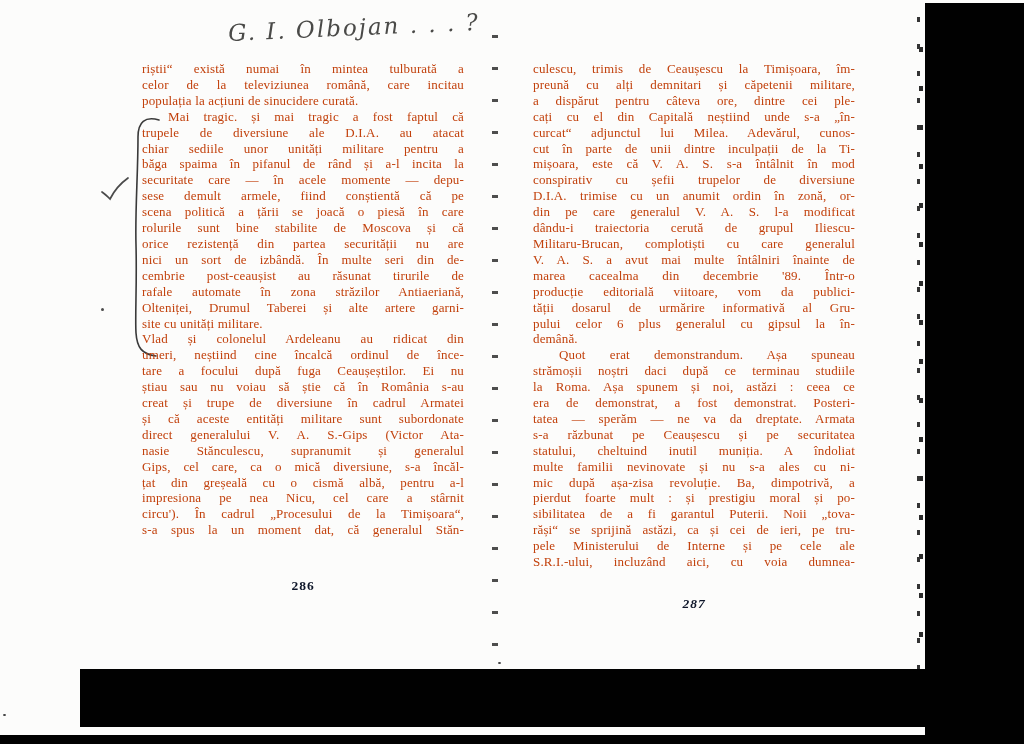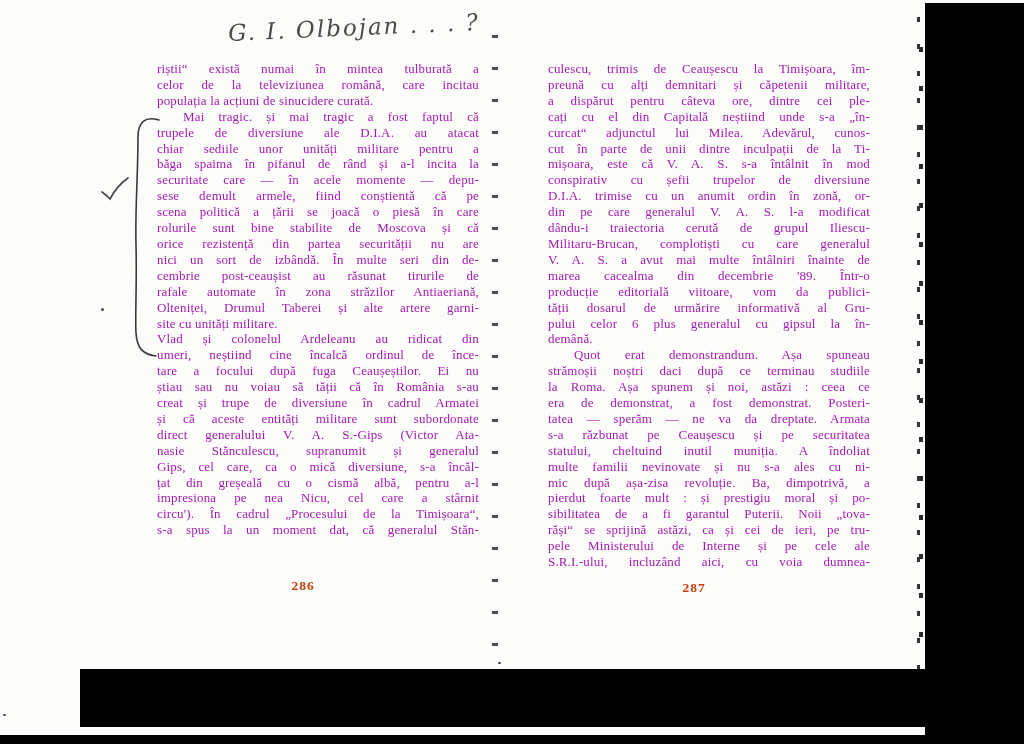--- a/index.html
+++ b/index.html
@@ -11,38 +11,38 @@
     font-family: "Liberation Serif", serif;
   }
   .scan {
     position: absolute; inset: 0;
     background: #fcfcfb;
   }
   
   .col {
     position: absolute; top: 61px; width: 322px;
     font-size: 13px; line-height: 15.92px;
-    color: #a21caf; letter-spacing: 0.15px; margin-left: 15px;
+    color: #c2410c; letter-spacing: 0.15px;
   }
   .col-left  { left: 142px; }
   .col-right { left: 533px; }
   .line {
     height: 15.92px; overflow: visible;
     text-align: justify; text-align-last: justify; -moz-text-align-last: justify;
   }
   .line.end { text-align-last: left; -moz-text-align-last: left; }
   .line.indent { text-indent: 26px; }
   .b { font-weight: normal; }
   
   .pagenum {
     position: absolute; width: 322px; text-align: center;
-    font-size: 13.5px; font-weight: bold; color: #c2410c; letter-spacing: 1px;
+    font-size: 13.5px; font-weight: bold; color: #0f172a; letter-spacing: 1px;
   }
   .pagenum.pn-left  { left: 142px; top: 578px; }
-  .pagenum.pn-right { left: 533px; top: 580px; }
+  .pagenum.pn-right { left: 533px; top: 596px; font-style: italic; }
   
   .handwriting {
     position: absolute; left: 228px; top: 14px; width: 270px;
     font-family: "DejaVu Serif", serif; font-style: italic;
     font-size: 23px; color: #4a4a48; letter-spacing: 2px;
     transform: rotate(-2.5deg); white-space: nowrap;
   }
   
   .bracket { position: absolute; left: 123px; top: 115px; }
   .check   { position: absolute; left: 100px; top: 176px; }
@@ -109,21 +109,21 @@
       <div class="line">rolurile sunt bine stabilite de Moscova și că</div>
       <div class="line">orice rezistență din partea securității nu are</div>
       <div class="line">nici un sort de izbândă. În multe seri din de-</div>
       <div class="line">cembrie post-ceaușist au răsunat tirurile de</div>
       <div class="line">rafale automate în zona străzilor Antiaeriană,</div>
       <div class="line">Olteniței, Drumul Taberei și alte artere garni-</div>
       <div class="line end">site cu unități militare.</div>
       <div class="line">Vlad și colonelul Ardeleanu au ridicat din</div>
       <div class="line">umeri, neștiind cine încalcă ordinul de înce-</div>
       <div class="line">tare a focului după fuga Ceaușeștilor. Ei nu</div>
-      <div class="line">știau sau nu voiau să tății că în România s-au</div>
+      <div class="line">știau sau nu voiau să știe că în România s-au</div>
       <div class="line">creat și trupe de diversiune în cadrul Armatei</div>
       <div class="line">și că aceste entități militare sunt subordonate</div>
       <div class="line">direct generalului V. A. S.-Gips (Victor Ata-</div>
       <div class="line">nasie Stănculescu, supranumit și generalul</div>
       <div class="line">Gips, cel care, ca o mică diversiune, s-a încăl-</div>
       <div class="line">țat din greșeală cu o cismă albă, pentru a-l</div>
       <div class="line">impresiona pe nea Nicu, cel care a stârnit</div>
       <div class="line">circu'). În cadrul „Procesului de la Timișoara“,</div>
       <div class="line">s-a spus la un moment dat, că generalul Stăn-</div>
     </div>

